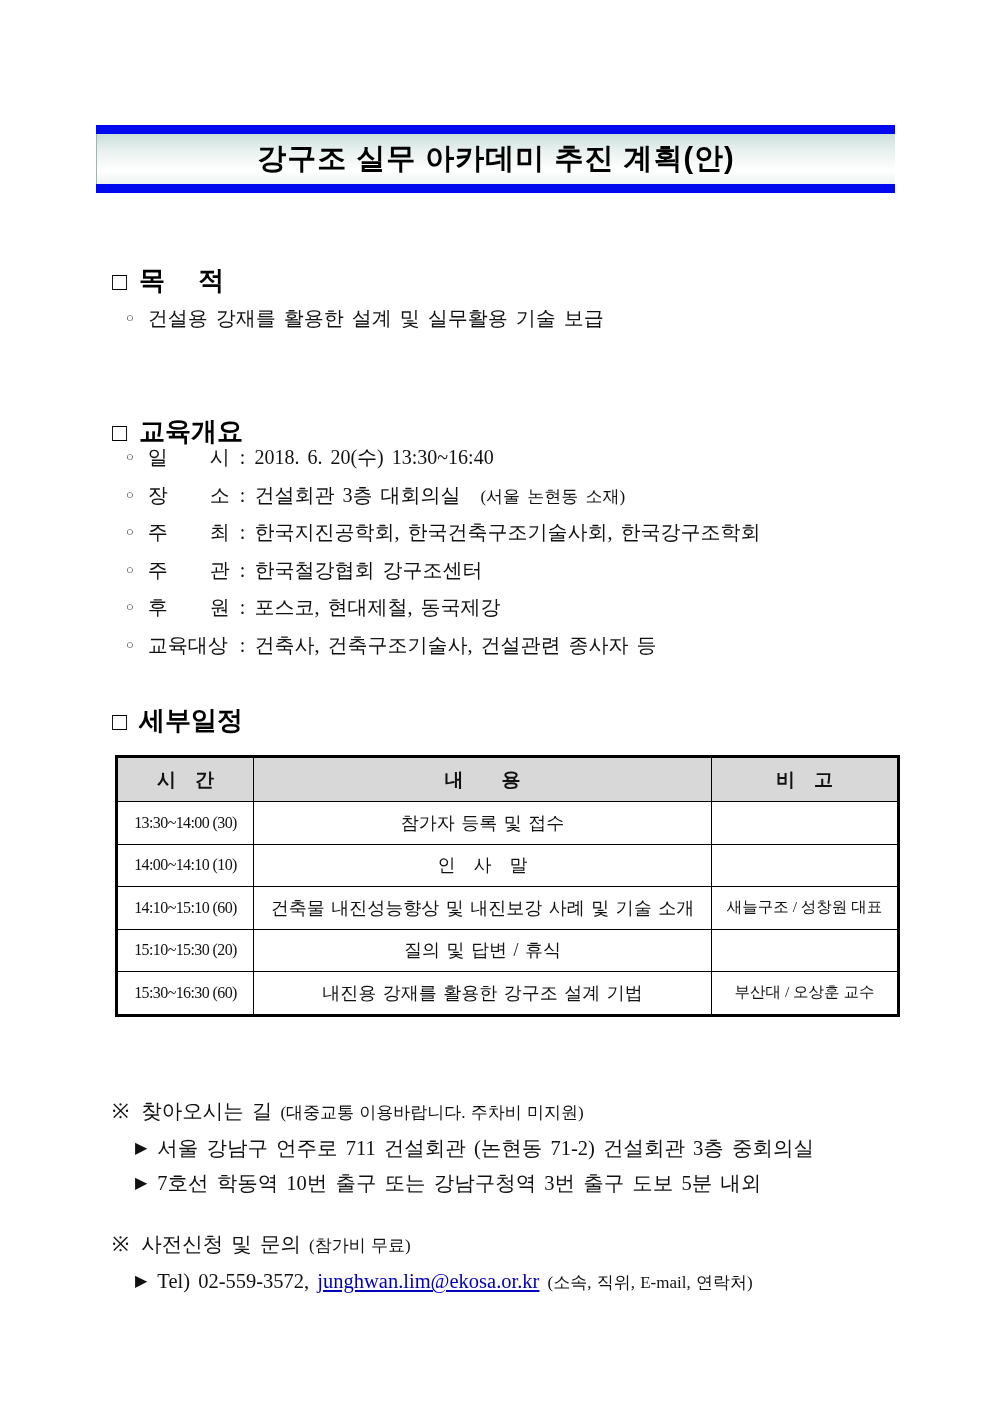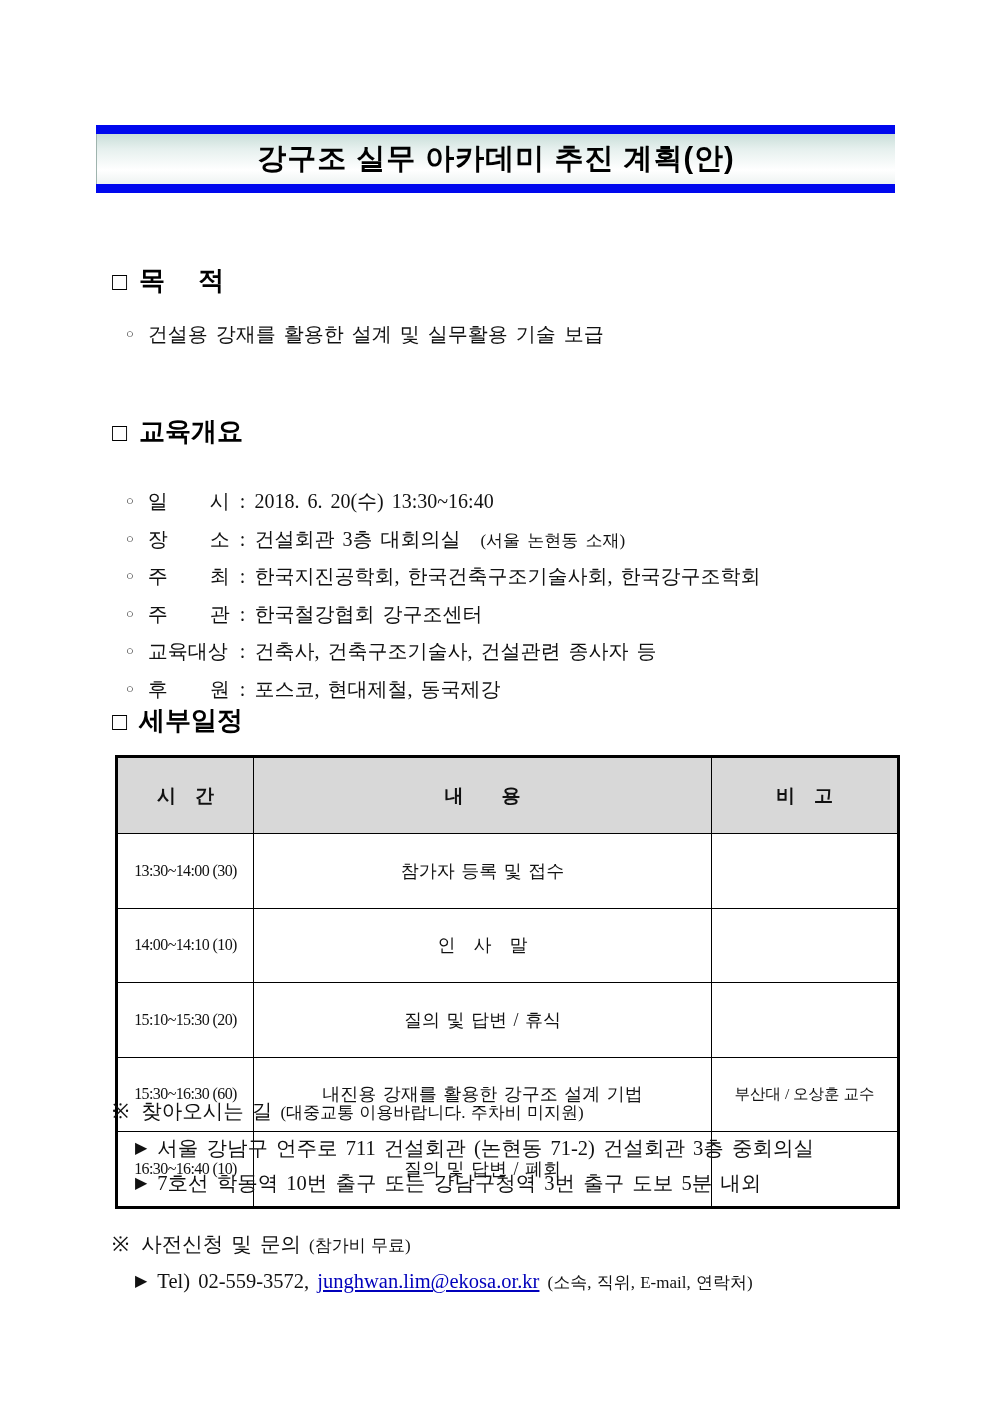--- a/index.html
+++ b/index.html
@@ -38,21 +38,21 @@
   .bline{line-height:35.5px;font-size:20px;white-space:nowrap;word-spacing:3px;}
   .circ{font-size:13px;margin-right:14px;position:relative;top:-3px;}
   .ov-label{
     display:inline-block;width:82px;text-align:justify;text-align-last:justify;
     vertical-align:baseline;
   }
   .ov-colon{display:inline-block;margin:0 9px 0 10px;}
   .ov-note{font-size:17px;margin-left:20px;}
   
   .sched{position:absolute;left:115px;top:755px;border-collapse:collapse;table-layout:fixed;width:782px;}
-  .sched td,.sched th{border:1.5px solid #000;text-align:center;vertical-align:middle;padding:16px;}
+  .sched td,.sched th{border:1.5px solid #000;text-align:center;vertical-align:middle;padding:0;}
   .sched{border:3px solid #000;}
   .sched th{
     background:var(--header-gray);height:43px;font-size:19px;font-weight:600;
   }
   .sched td{height:41.5px;font-size:18px;word-spacing:2px;}
   .sched td.t{font-size:16px;letter-spacing:-0.6px;word-spacing:0;}
   .sched td.n{font-size:15.5px;word-spacing:0;}
   
   .fline{position:absolute;white-space:nowrap;font-size:20.5px;word-spacing:3px;}
   .refmark{margin-right:12px;}
@@ -70,48 +70,48 @@
     <div class="banner-body">
       <span class="banner-title">강구조 실무 아카데미 추진 계획(안)</span>
     </div>
     <div class="bar"></div>
   </div>
 
   <div class="sec-heading" style="top:263px">
     <span class="sq">□</span>
     <span>목　 적</span>
   </div>
-  <div class="blist" style="top:317px">
+  <div class="blist" style="top:301px">
     <div class="bline">
       <span class="circ">○</span><span>건설용 강재를 활용한 설계 및 실무활용 기술 보급</span>
     </div>
   </div>
 
   <div class="sec-heading" style="top:414px">
     <span class="sq">□</span>
     <span>교육개요</span>
   </div>
-  <div class="blist" style="top:484px">
+  <div class="blist" style="top:440px">
     <div class="bline">
       <span class="circ">○</span><span class="ov-label">일 시</span><span class="ov-colon">:</span><span>2018. 6. 20(수) 13:30~16:40</span><span class="ov-note"></span>
     </div>
     <div class="bline">
       <span class="circ">○</span><span class="ov-label">장 소</span><span class="ov-colon">:</span><span>건설회관 3층 대회의실</span><span class="ov-note">(서울 논현동 소재)</span>
     </div>
     <div class="bline">
       <span class="circ">○</span><span class="ov-label">주 최</span><span class="ov-colon">:</span><span>한국지진공학회, 한국건축구조기술사회, 한국강구조학회</span><span class="ov-note"></span>
     </div>
     <div class="bline">
       <span class="circ">○</span><span class="ov-label">주 관</span><span class="ov-colon">:</span><span>한국철강협회 강구조센터</span><span class="ov-note"></span>
     </div>
     <div class="bline">
-      <span class="circ">○</span><span class="ov-label">교육대상</span><span class="ov-colon">:</span><span>건축사, 건축구조기술사, 건설관련 종사자 등</span><span class="ov-note"></span>
+      <span class="circ">○</span><span class="ov-label">후 원</span><span class="ov-colon">:</span><span>포스코, 현대제철, 동국제강</span><span class="ov-note"></span>
     </div>
     <div class="bline">
-      <span class="circ">○</span><span class="ov-label">후 원</span><span class="ov-colon">:</span><span>포스코, 현대제철, 동국제강</span><span class="ov-note"></span>
+      <span class="circ">○</span><span class="ov-label">교육대상</span><span class="ov-colon">:</span><span>건축사, 건축구조기술사, 건설관련 종사자 등</span><span class="ov-note"></span>
     </div>
   </div>
 
   <div class="sec-heading" style="top:703px">
     <span class="sq">□</span>
     <span>세부일정</span>
   </div>
 
   <table class="sched">
     <colgroup>
@@ -129,33 +129,33 @@
       <td class="t">13:30~14:00 (30)</td>
       <td>참가자 등록 및 접수</td>
       <td class="n"></td>
     </tr>
     <tr>
       <td class="t">14:00~14:10 (10)</td>
       <td>인　사　말</td>
       <td class="n"></td>
     </tr>
     <tr>
+      <td class="t">14:10~15:10 (60)</td>
+      <td>건축물 내진성능향상 및 내진보강 사례 및 기술 소개</td>
+      <td class="n">새늘구조 / 성창원 대표</td>
+    </tr>
+    <tr>
       <td class="t">15:10~15:30 (20)</td>
       <td>질의 및 답변 / 휴식</td>
       <td class="n"></td>
     </tr>
     <tr>
       <td class="t">15:30~16:30 (60)</td>
       <td>내진용 강재를 활용한 강구조 설계 기법</td>
       <td class="n">부산대 / 오상훈 교수</td>
-    </tr>
-    <tr>
-      <td class="t">16:30~16:40 (10)</td>
-      <td>질의 및 답변 / 폐회</td>
-      <td class="n"></td>
     </tr>
   </tbody>
     </table>
 
   <div class="fline" style="left:112px;top:1096px">
     <span class="refmark">※</span><span>찾아오시는 길</span>
     <span class="small-note">(대중교통 이용바랍니다. 주차비 미지원)</span>
   </div>
   <div class="fline" style="left:135px;top:1134px">
     <span class="arrow">▶</span><span>서울 강남구 언주로 711 건설회관 (논현동 71-2) 건설회관 3층 중회의실</span>

